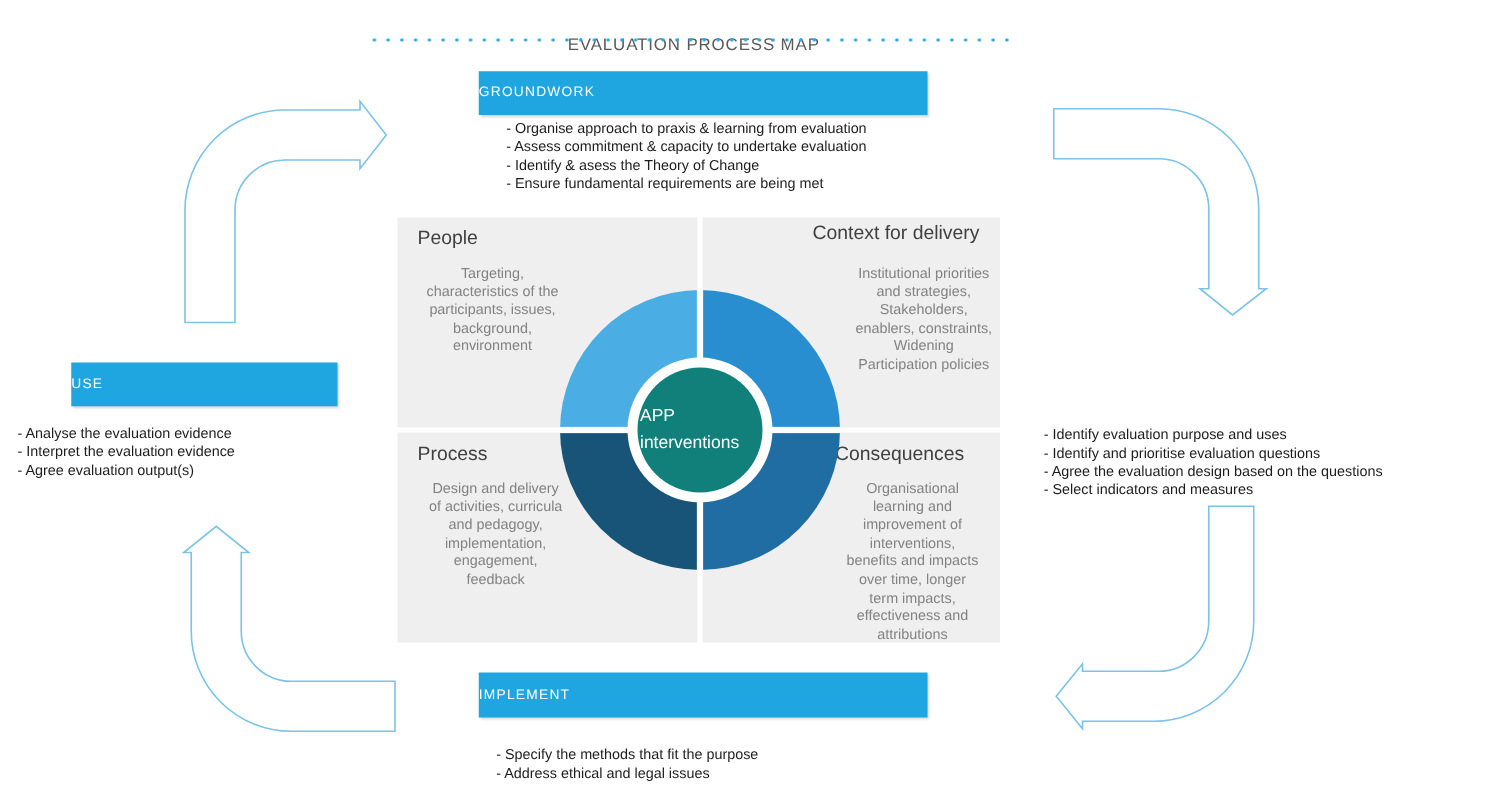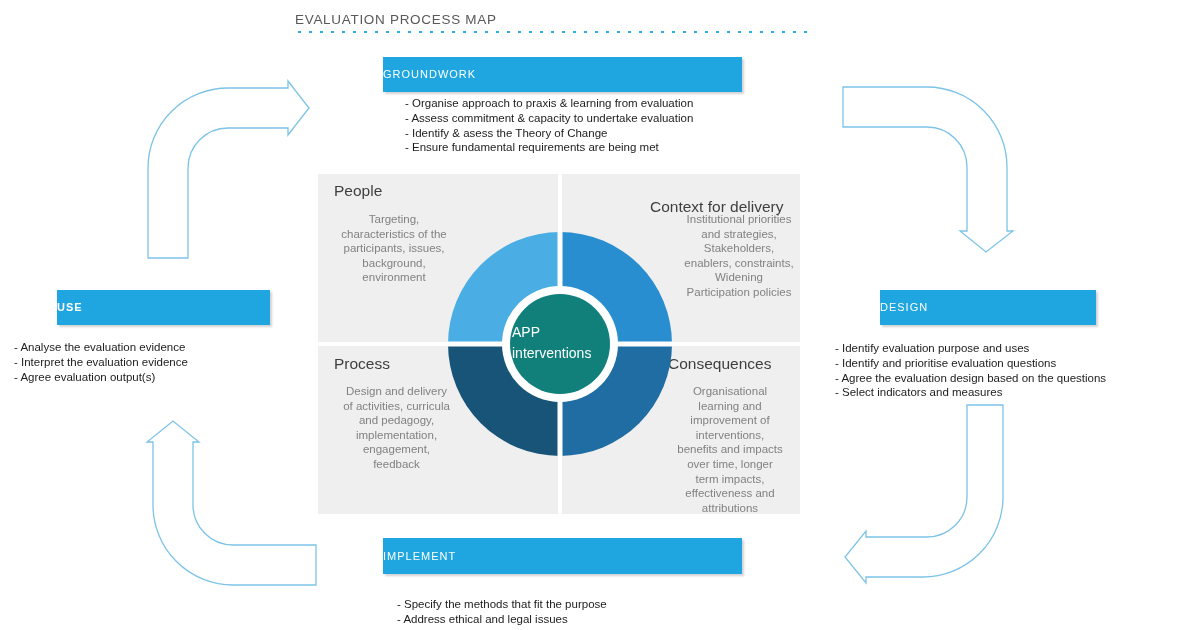--- a/index.html
+++ b/index.html
@@ -1,54 +1,54 @@
 <!DOCTYPE html>
 <html><head>
 <meta charset="utf-8">
 <style>
   html,body { margin:0; padding:0; background:#ffffff; }
   .canvas {
     position:relative; width:1200px; height:630px; overflow:hidden;
     font-family:"Liberation Sans", sans-serif; background:#ffffff;
   }
   .page-title {
-    position:absolute; left:295px; top:12px; width:520px; height:18px;
-    text-align:left; font-size:13.5px; letter-spacing:0.7px; color:#595959;
+    position:absolute; left:295px; top:28px; width:520px; height:18px;
+    text-align:center; font-size:13.5px; letter-spacing:0.7px; color:#595959;
   }
   .dotted-rule {
     position:absolute; left:294px; top:30px; width:516px; height:4px;
     background-image: radial-gradient(circle, #2aa9e2 1.2px, rgba(0,0,0,0) 1.5px);
     background-size: 11px 4px; background-repeat: repeat-x;
   }
   .stage-banner {
     position:absolute; background:#1fa6e0; color:#ffffff;
     font-size:11px; letter-spacing:1px; text-align:left;
     box-shadow: 1.5px 1.5px 2px rgba(0,0,0,0.18);
   }
   .banner-groundwork { left:383px; top:57px;  width:359px; height:35px; line-height:35px; }
   .banner-design     { left:880px; top:290px; width:216px; height:35px; line-height:35px; }
   .banner-implement  { left:383px; top:538px; width:359px; height:36px; line-height:36px; }
-  .banner-use        { left:57px;  top:290px; width:213px; height:35px; line-height:35px;font-weight:bold; }
+  .banner-use        { left:57px;  top:290px; width:213px; height:35px; line-height:35px; }
   .bullet-list { position:absolute; color:#1c1c1c; font-size:11.5px; }
   .bullet-list div { line-height:14.8px; white-space:nowrap; }
   .list-groundwork { left:405px; top:96px; }
   .list-design     { left:835px; top:341px; }
   .list-implement  { left:397px; top:597px; }
   .list-use        { left:14px;  top:340px; }
   .quad-block {
     position:absolute; left:318px; top:174px; width:482px; height:340px;
     display:grid; grid-template-columns:240px 238px; grid-template-rows:168px 168px;
     grid-gap:4px;
   }
   .quad-panel { position:relative; background:#efefef;text-align:center; }
   .quad-title { position:absolute; font-size:15.5px; color:#3f3f3f; }
   .quad-text  { position:absolute; font-size:11.5px; line-height:14.6px; color:#828282; white-space:pre-line; }
   .p-people  .quad-title { left:16px; top:8px; }
   .p-people  .quad-text  { left:16px; top:38px; width:120px; }
-  .p-context .quad-title { left:88px; top:24px; }
+  .p-context .quad-title { left:88px; top:4px; }
   .p-context .quad-text  { left:121px; top:38px; width:112px; }
   .p-process .quad-title { left:16px; top:9px; }
   .p-process .quad-text  { left:16px; top:38px; width:125px; }
   .p-conseq  .quad-title { left:106px; top:9px; }
   .p-conseq  .quad-text  { left:103px; top:38px; width:130px; }
   .donut-svg { position:absolute; left:448px; top:232px; width:224px; height:224px; }
   .center-label {
     position:absolute; left:512px; top:322px; width:96px;
     text-align:left; color:#ffffff; font-size:14px; line-height:21px;
   }
@@ -65,21 +65,20 @@
   <svg class="arrows-svg" viewBox="0 0 1200 630">
     <g fill="#ffffff" stroke="#7cc3e8" stroke-width="1.3" stroke-linejoin="miter">
       <path d="M148,258 V168 A80,80 0 0 1 228,88 H288 V81 L309,108 L288,135 V128 H228 A40,40 0 0 0 188,168 V258 Z"></path>
       <path d="M843,87 H927 A80,80 0 0 1 1007,167 V231 H1013 L986,252 L960,231 H967 V167 A40,40 0 0 0 927,127 H843 Z"></path>
       <path d="M967,405 H1003 V497 A80,80 0 0 1 923,577 H866 V583 L845,557 L866,531 V537 H927 A40,40 0 0 0 967,497 Z"></path>
       <path d="M153,505 V442 H147 L173,421 L199,442 H193 V505 A40,40 0 0 0 233,545 H316 V585 H233 A80,80 0 0 1 153,505 Z"></path>
     </g>
   </svg>
 
   <div class="stage-banner banner-groundwork">GROUNDWORK</div>
-  <div class="stage-banner banner-design">DESIGN</div>
   <div class="stage-banner banner-implement">IMPLEMENT</div>
   <div class="stage-banner banner-use">USE</div>
 
   <div class="bullet-list list-groundwork">
     <div>- Organise approach to praxis &amp; learning from evaluation</div>
     <div>- Assess commitment &amp; capacity to undertake evaluation</div>
     <div>- Identify &amp; asess the Theory of Change</div>
     <div>- Ensure fundamental requirements are being met</div>
   </div>
   <div class="bullet-list list-design">

